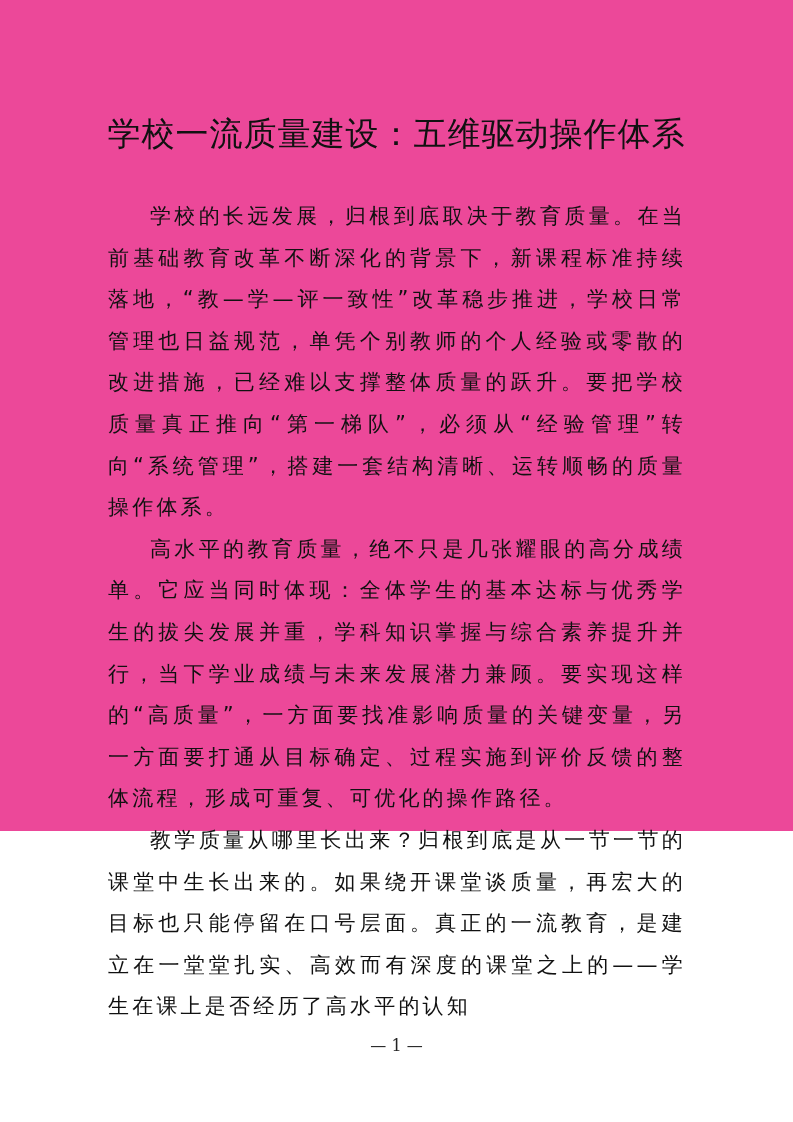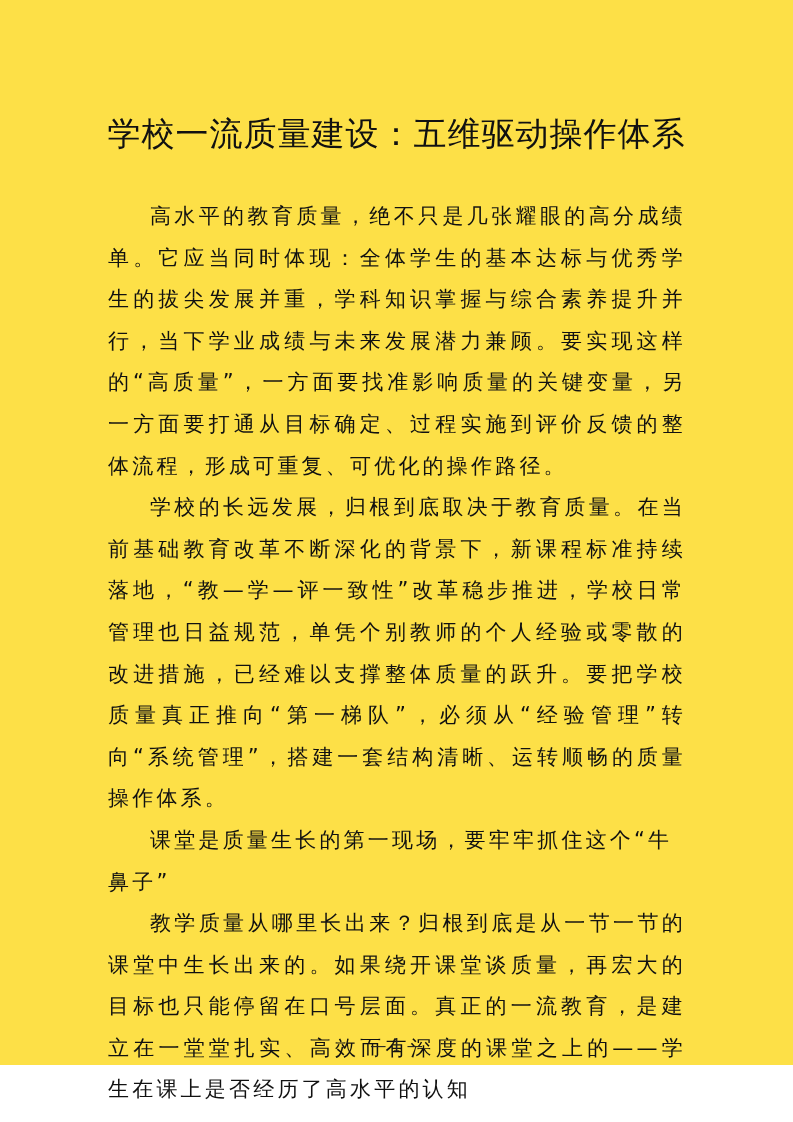--- a/index.html
+++ b/index.html
@@ -12,22 +12,22 @@
       height: 1122px;
       position: relative;
       overflow: hidden;
       font-family: "DejaVu Serif", "Liberation Serif", serif;
       color: #111111;
     }
     .page {
       position: absolute;
       left: 0; top: 0;
       width: 793px;
-      height: 1065px;
-      background: #fde047;
+      height: 831px;
+      background: #ec4899;
     }
     .title {
       position: absolute;
       left: 0;
       top: 112px;
       width: 793px;
       text-align: center;
       font-size: 33px;
       line-height: 44px;
       font-family: "DejaVu Sans", "Liberation Sans", sans-serif;
@@ -75,20 +75,19 @@
       font-family: "DejaVu Serif", "Liberation Serif", serif;
     }
   </style>
 </head>
 <body>
 
 <div class="page">
   <h1 class="title">学校一流质量建设：五维驱动操作体系</h1>
 
   <div class="body-text">
+    <p class="para">学校的长远发展，归根到底取决于教育质量。在当前基础教育改革不断深化的背景下，新课程标准持续落地，“教—学—评一致性”改革稳步推进，学校日常管理也日益规范，单凭个别教师的个人经验或零散的改进措施，已经难以支撑整体质量的跃升。要把学校质量真正推向“第一梯队”，必须从“经验管理”转向“系统管理”，搭建一套结构清晰、运转顺畅的质量操作体系。</p>
     <p class="para">高水平的教育质量，绝不只是几张耀眼的高分成绩单。它应当同时体现：全体学生的基本达标与优秀学生的拔尖发展并重，学科知识掌握与综合素养提升并行，当下学业成绩与未来发展潜力兼顾。要实现这样的“高质量”，一方面要找准影响质量的关键变量，另一方面要打通从目标确定、过程实施到评价反馈的整体流程，形成可重复、可优化的操作路径。</p>
-    <p class="para">学校的长远发展，归根到底取决于教育质量。在当前基础教育改革不断深化的背景下，新课程标准持续落地，“教—学—评一致性”改革稳步推进，学校日常管理也日益规范，单凭个别教师的个人经验或零散的改进措施，已经难以支撑整体质量的跃升。要把学校质量真正推向“第一梯队”，必须从“经验管理”转向“系统管理”，搭建一套结构清晰、运转顺畅的质量操作体系。</p>
-    <p class="heading">课堂是质量生长的第一现场，要牢牢抓住这个“牛鼻子”</p>
     <p class="para">教学质量从哪里长出来？归根到底是从一节一节的课堂中生长出来的。如果绕开课堂谈质量，再宏大的目标也只能停留在口号层面。真正的一流教育，是建立在一堂堂扎实、高效而有深度的课堂之上的——学生在课上是否经历了高水平的认知</p>
   </div>
 
   <div class="page-number">— 1 —</div>
 </div>
 
 </body></html>

